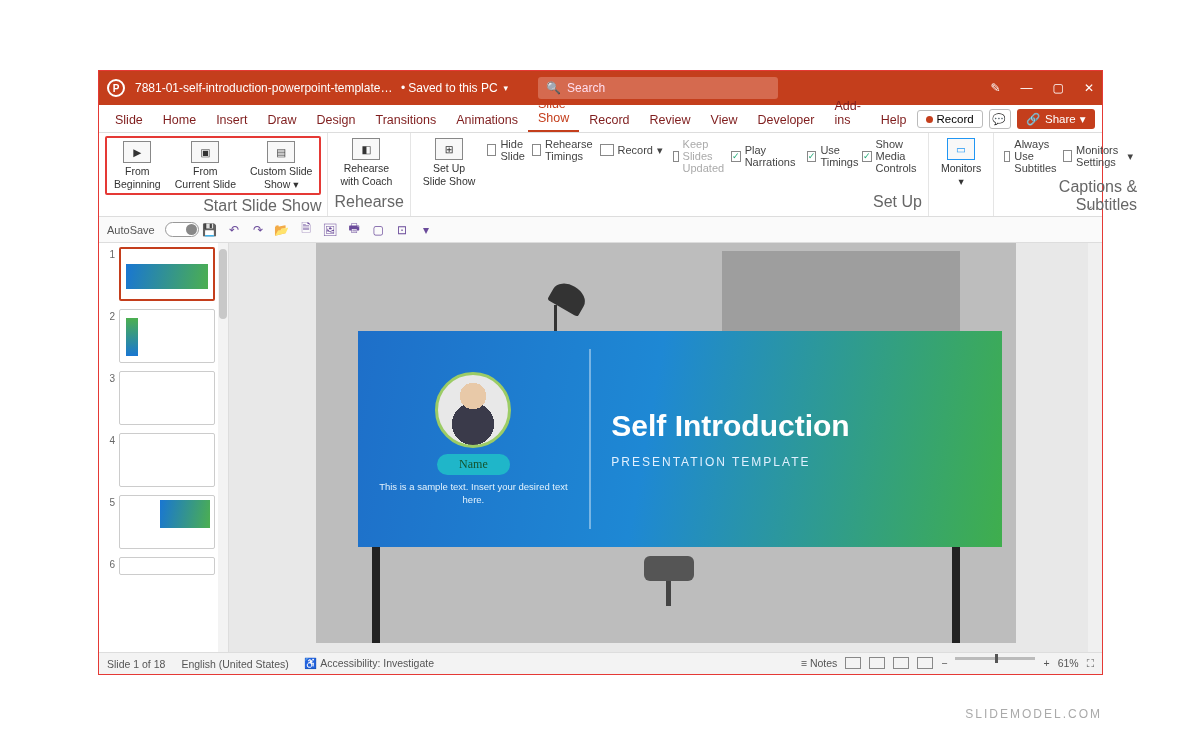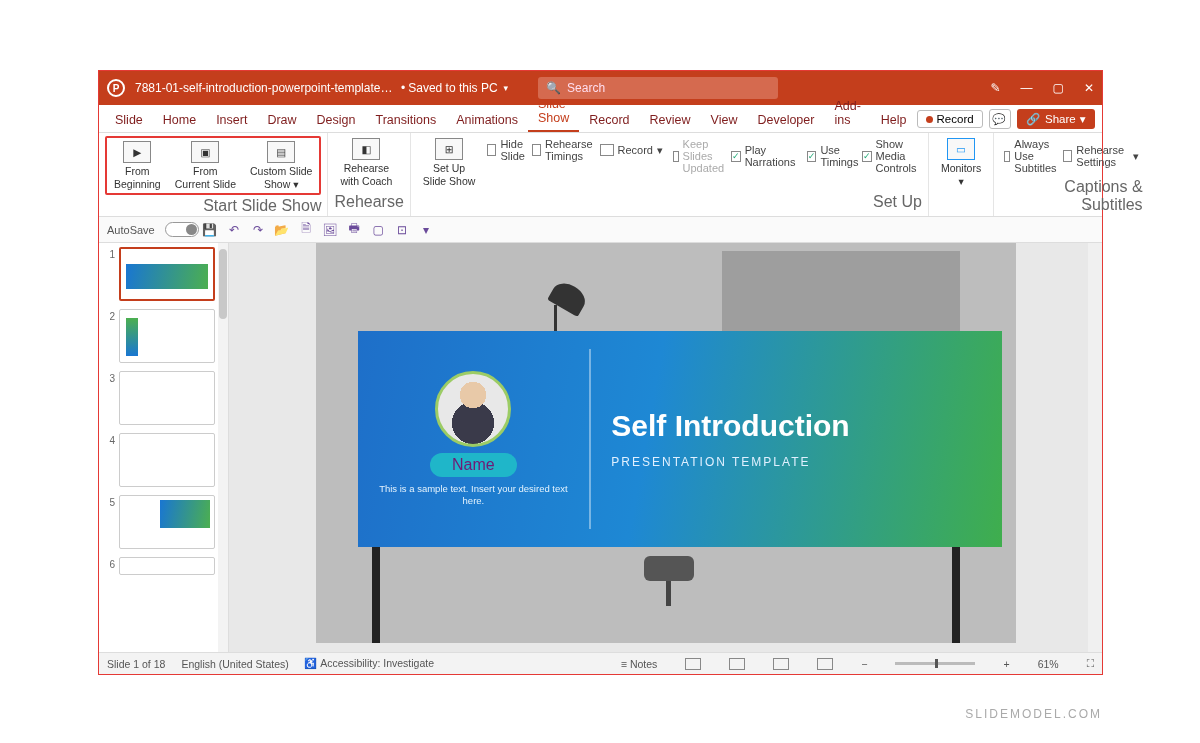--- a/index.html
+++ b/index.html
@@ -65,29 +65,29 @@
 .bookshelf{position:absolute;right:8%;top:2%;width:34%;height:40%;background:#9e9e9e;}
 .lamp{position:absolute;left:30%;top:8%;width:60px;height:110px;}
 .lamp::before{content:"";position:absolute;left:25px;top:10px;width:35px;height:25px;background:#333;border-radius:50% 50% 10% 10%;transform:rotate(30deg);}
 .lamp::after{content:"";position:absolute;left:28px;top:30px;width:3px;height:80px;background:#333;}
 .chair{position:absolute;left:44%;top:82%;width:90px;height:60px;}
 .chair::before{content:"";position:absolute;left:20px;top:-15px;width:50px;height:25px;background:#555;border-radius:6px;}
 .chair::after{content:"";position:absolute;left:42px;top:10px;width:5px;height:25px;background:#444;}
 .band { position:absolute; left:6%; right:2%; top:22%; height:54%; background:linear-gradient(100deg,#1e6fc9 0%,#1e88d4 45%,#3fae4d 100%); display:flex; }
 .bandleft { width:36%; display:flex; flex-direction:column; align-items:center; justify-content:center; gap:6px; padding:10px;}
 .avatar { width:76px; height:76px; border-radius:50%; border:3px solid #9ccc65; background:radial-gradient(circle at 50% 30%,#e8c9a8 0 22%,transparent 22%),radial-gradient(circle at 50% 70%,#3a3a4a 0 35%,transparent 35%),#e8e8e8;}
-.namebadge { background:#1fb6c9; color:#701a75; padding:3px 22px; border-radius:12px; font-size:16px; }
+.namebadge { background:#1fb6c9; color:#14532d; padding:3px 22px; border-radius:12px; font-size:12px;font-family:Liberation Serif, serif; }
 .sample { color:#e3f2fd; font-size:9.5px; text-align:center; line-height:1.3;}
 .divider { width:2px; background:rgba(255,255,255,0.4); margin:18px 0;}
 .bandright { flex:1; display:flex; flex-direction:column; justify-content:center; padding-left:20px; color:#fff;}
 .bandright h1 { font-size:30px; font-weight:700; margin-bottom:12px;}
 .bandright h2 { font-size:12px; letter-spacing:2px; font-weight:400; color:#e0f0ff;}
 .rightscroll{position:absolute;right:0;top:0;bottom:0;width:14px;background:#f0f0f0;}
 .statusbar { height:22px; background:#f3f3f3; border-top:1px solid #ddd; display:flex; align-items:center; font-size:10.5px; color:#555; padding:0 8px; gap:16px;}
-.statusbar .right { margin-left:auto; display:flex; align-items:center; gap:28px;}
+.statusbar .right { margin-left:auto; display:flex; gap:8px;}
 .viewbtn { width:16px; height:12px; border:1px solid #888; cursor:pointer;}
 .zoomslider { width:80px; height:3px; background:#bbb; position:relative;}
 .zoomslider::after{content:"";position:absolute;left:50%;top:-3px;width:3px;height:9px;background:#555;}
 .watermark { position:absolute; right:98px; bottom:22px; font-size:12px; letter-spacing:2px; color:#aaa; font-weight:500;}
 </style>
 </head>
 <body>
 
 <div class="frame">
 
@@ -216,21 +216,21 @@
       </div>
       <div class="lbl">&nbsp;</div>
     </div>
     <div class="rgroup" style="border-right:none">
       <div class="body">
         <div class="smallcol">
           <div class="smallrow">
               <span class="cb"></span>
               <span>Always Use Subtitles</span>
             </div>
-          <div class="smallrow"><span class="ico"></span><span>Rehearse Settings</span> ▾</div>
+          <div class="smallrow"><span class="ico"></span><span>Monitors Settings</span> ▾</div>
         </div>
       </div>
       <div class="lbl">Captions &amp; Subtitles</div>
     </div>
     <span class="ribboncollapse">⌄</span>
   </div>
 
   <div class="qat">
     <span>AutoSave</span>
     <span class="toggle"></span>

